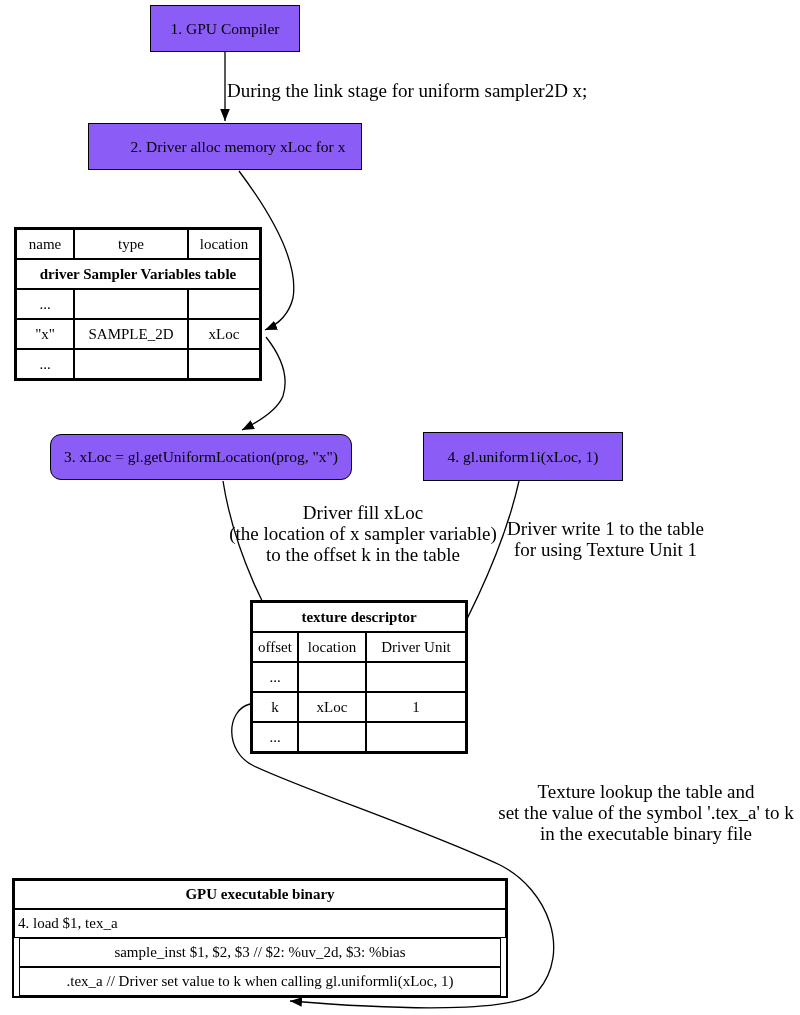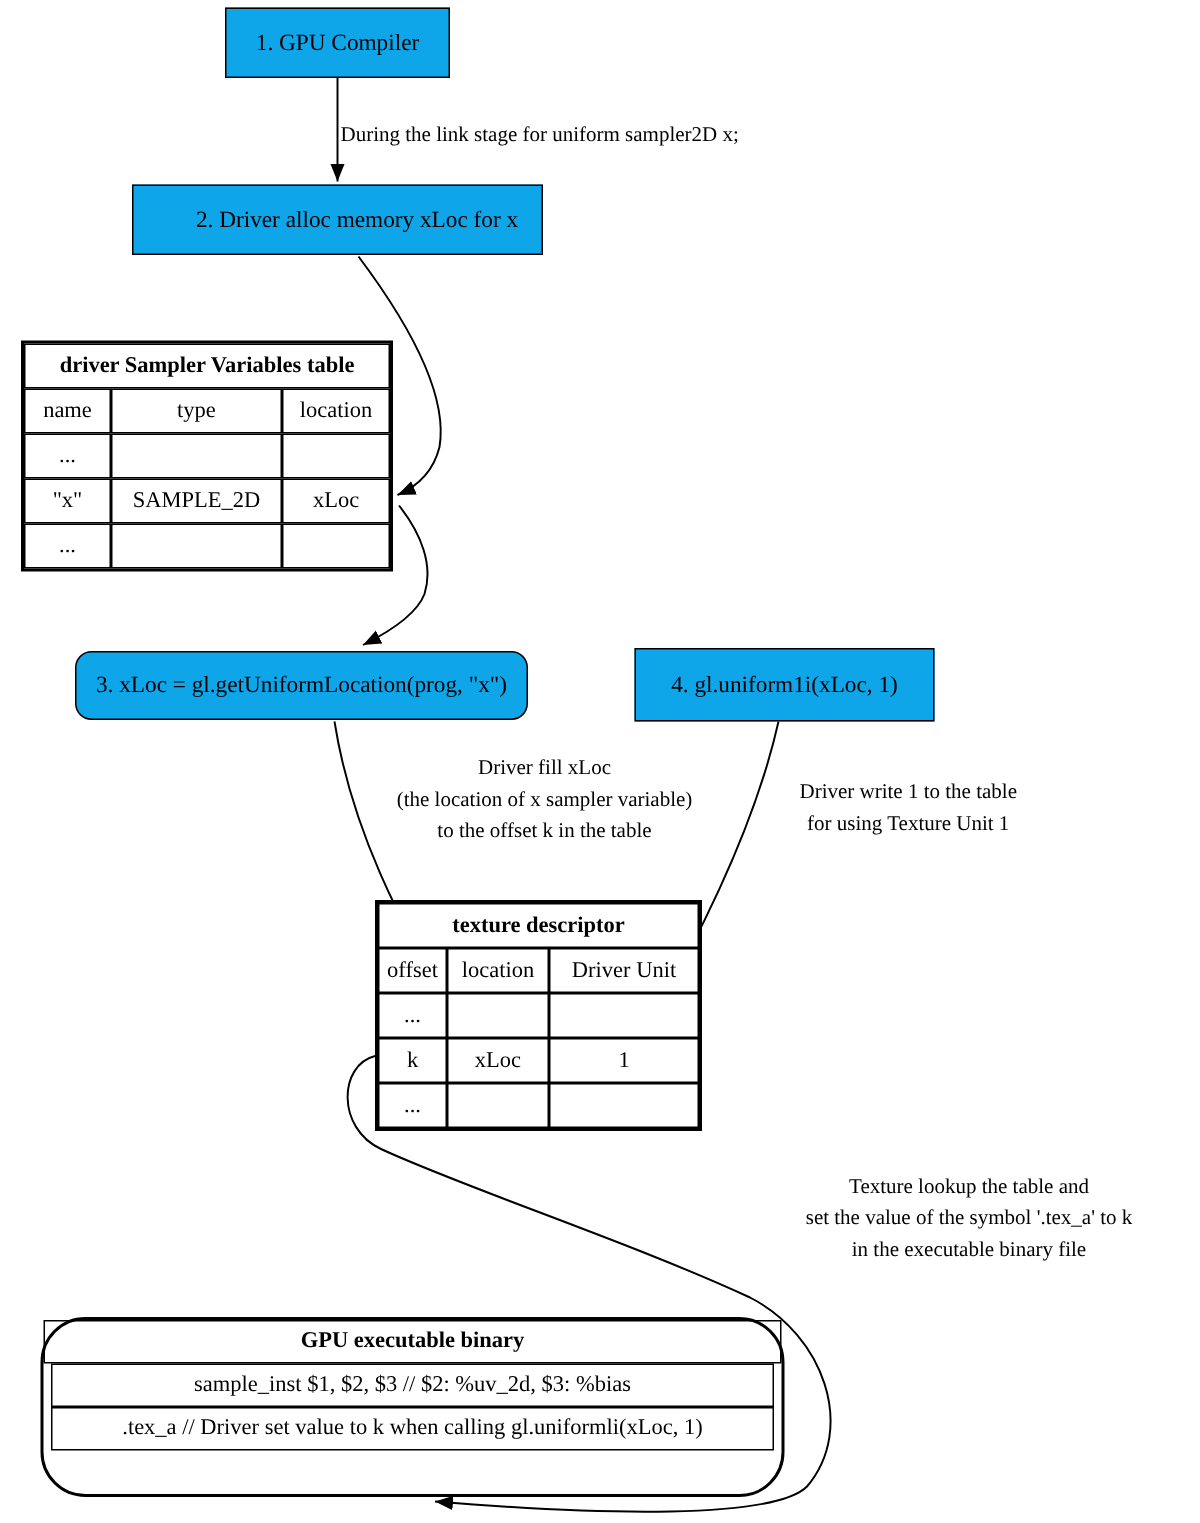--- a/index.html
+++ b/index.html
@@ -4,26 +4,26 @@
 <style>
   html,body { margin:0; padding:0; background:#ffffff; }
   .canvas {
     position:relative; width:800px; height:1015px; background:#ffffff;
     font-family:"Liberation Serif", serif; color:#000;
     overflow:hidden;
   }
   .arrow-layer { position:absolute; left:0; top:0; pointer-events:none; }
 
   .node {
-    position:absolute; border:1px solid #000; background:#0ea5e9;
+    position:absolute; border:1px solid #000; background:#8b5cf6;
     display:flex; align-items:center; justify-content:center;
     font-size:15.5px; text-align:center; white-space:nowrap; box-sizing:border-box;
   }
 
-  .note { position:absolute; font-size:14px; line-height:21px; text-align:center; white-space:nowrap; }
+  .note { position:absolute; font-size:19px; line-height:21px; text-align:center; white-space:nowrap; }
   .note div { white-space:nowrap; }
   .note-left { text-align:left; }
 
   table.gv {
     position:absolute; background:#fff; box-sizing:border-box;
     border:2px solid #000; border-collapse:separate; border-spacing:0;
     table-layout:fixed; font-size:15px;
   }
   table.gv td {
     border:1px solid #000; height:28px; padding:0 2px; text-align:center;
@@ -86,27 +86,27 @@
   </div>
 
   <table class="gv" style="left:14px; top:227px; width:248px;">
     <colgroup>
         <col style="width:58px">
         <col style="width:114px">
         <col style="width:72px">
       </colgroup>
     <tbody>
         <tr>
-          <td class="title" colspan="3">driver Sampler Variables table</td>
-        </tr>
-    <tr>
       <td>name</td>
       <td>type</td>
       <td>location</td>
     </tr>
+    <tr>
+          <td class="title" colspan="3">driver Sampler Variables table</td>
+        </tr>
     <tr>
       <td>...</td>
       <td></td>
       <td></td>
     </tr>
     <tr>
       <td>"x"</td>
       <td>SAMPLE_2D</td>
       <td>xLoc</td>
     </tr>
@@ -161,19 +161,20 @@
     </tr>
   </tbody>
     </table>
 
   <div class="note" style="left:496px; top:781px; width:300px;">
     <div>Texture lookup the table and</div>
     <div>set the value of the symbol '.tex_a' to k</div>
     <div>in the executable binary file</div>
   </div>
 
-  <div class="gbin" style="left:27px; top:878px; width:496px; height:120px;border-radius:30px;">
+  <div class="gbin" style="left:12px; top:878px; width:496px; height:120px;">
     <div class="gb-title">GPU executable binary</div>
+    <div class="gb-row first">4. load $1, tex_a</div>
     <div class="gb-row inset">sample_inst $1, $2, $3 // $2: %uv_2d, $3: %bias</div>
     <div class="gb-row inset">.tex_a // Driver set value to k when calling gl.uniformli(xLoc, 1)</div>
   </div>
 
 </div>
 
 </body></html>

